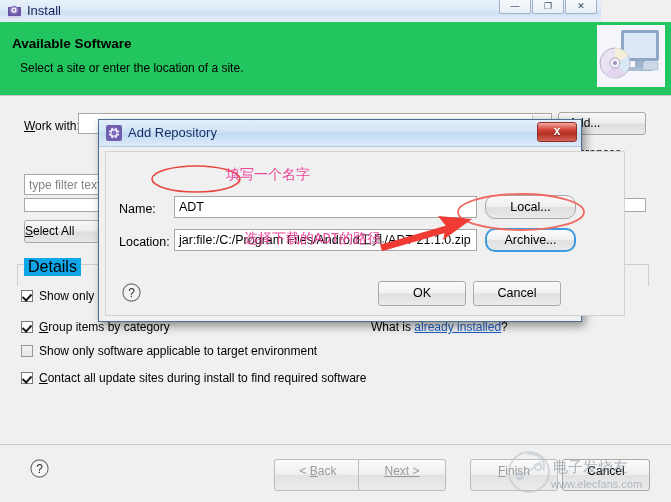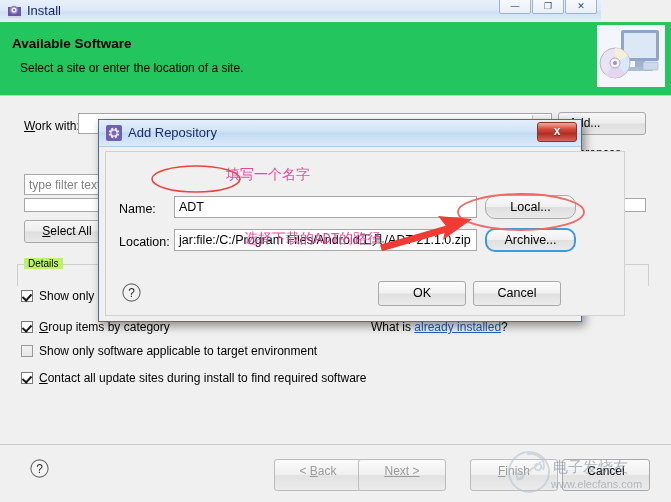--- a/index.html
+++ b/index.html
@@ -163,41 +163,40 @@
     box-sizing: border-box;
   }
   #select-all-button {
     position: absolute;
     left: 24px; top: 220px;
     width: 86px; height: 23px;
     background: linear-gradient(to bottom,#f7f7f7 0%,#ededed 48%,#dedede 52%,#e8e8e8 100%);
     border: 1px solid #a9a9a9;
     border-radius: 3px;
     box-sizing: border-box;
-    text-align: center;
     line-height: 21px;
     font-size: 12px;
     font-family: "Liberation Sans", sans-serif;
   }
 
   
   #details-group {
     position: absolute;
     left: 17px; top: 264px;
     width: 632px; height: 22px;
     border: 1px solid #cfcfcf;
     border-bottom: none;
     box-sizing: border-box;
   }
   #details-legend {
     position: absolute;
     left: 24px; top: 258px;
-    background: #bef264;
+    background: #0ea5e9;
     padding: 0 4px;
-    font-size: 10px;
+    font-size: 16px;
   }
 
   .cbrow {
     position: absolute;
     left: 21px;
     font-size: 12px;
     height: 16px;
   }
   .cbox {
     display: inline-block;

